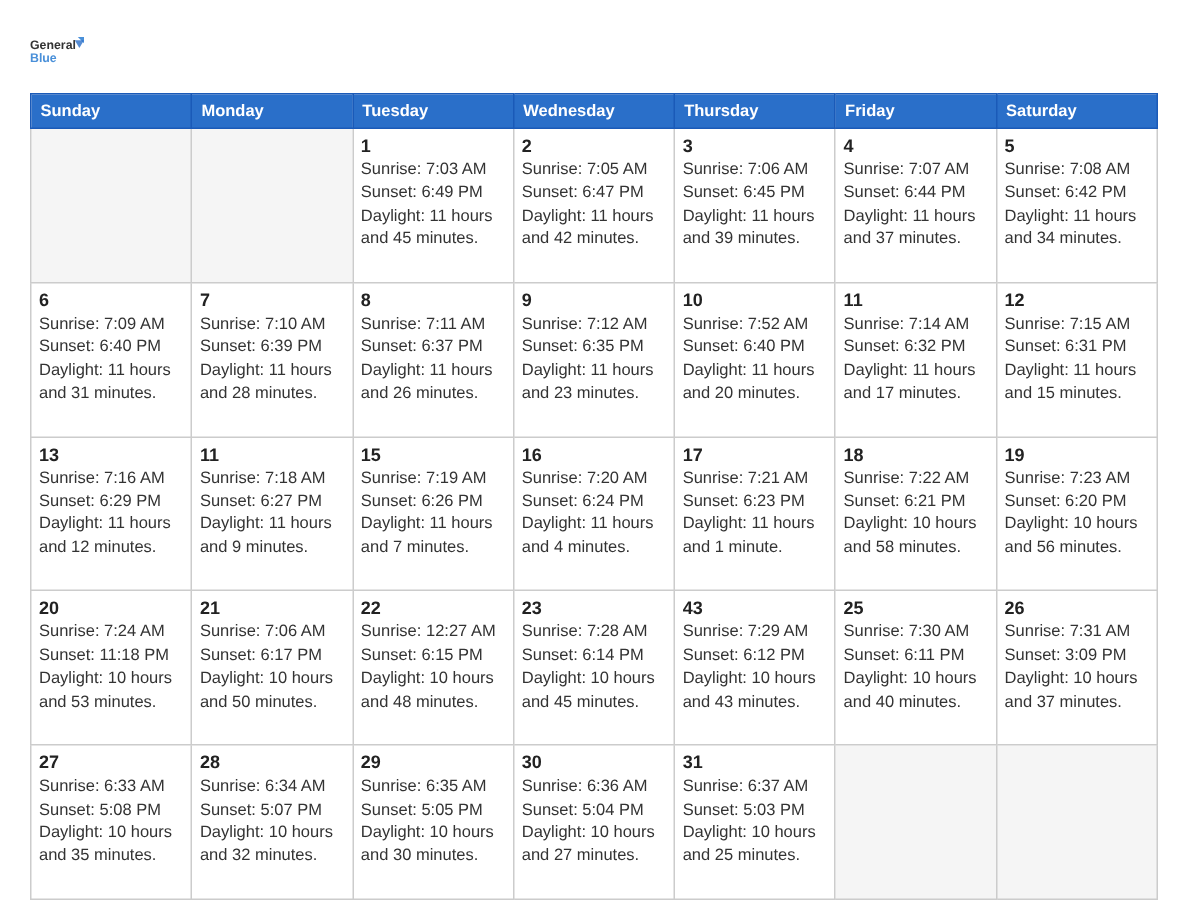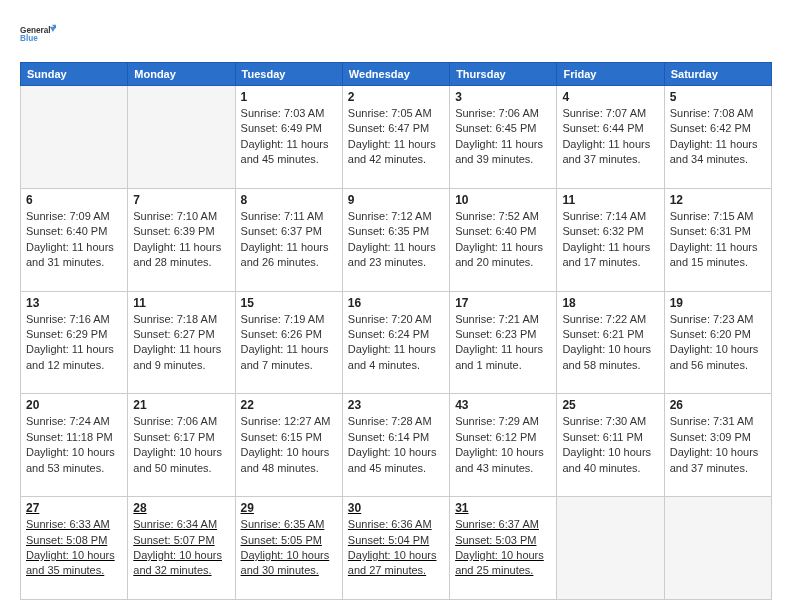--- a/index.html
+++ b/index.html
@@ -74,21 +74,20 @@
       display: block;
       margin-bottom: 2px;
     }
     .day-info {
       color: #333;
       font-size: 11px;
       line-height: 1.4;
     }
     .last-row td {
       height: 70px;
-      text-decoration: underline;
     }
   </style>
 </head>
 <body>
 
 <div class="page">
   <div class="header">
     <div class="logo">
     <svg width="36" height="36" viewBox="0 0 70 40">
       <text x="0" y="18" font-family="Arial" font-size="16" font-weight="bold" fill="#333">General</text>

